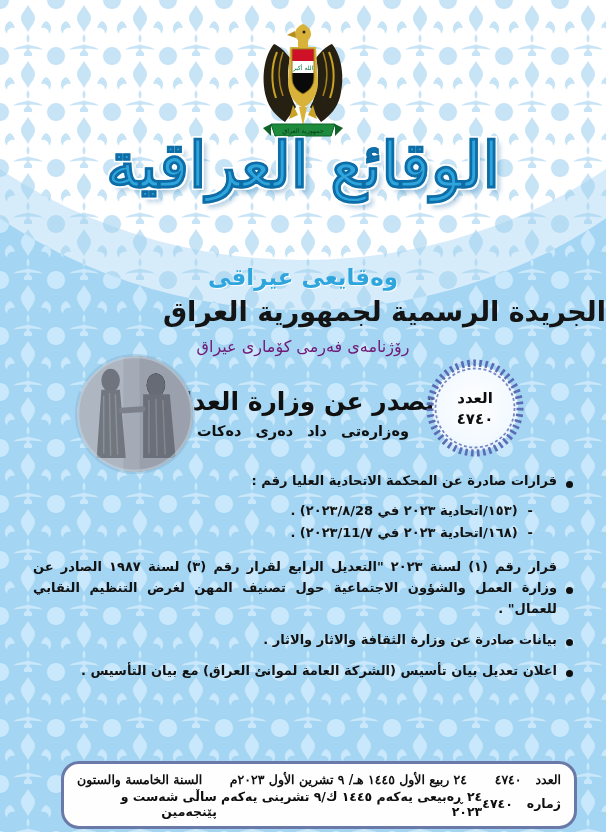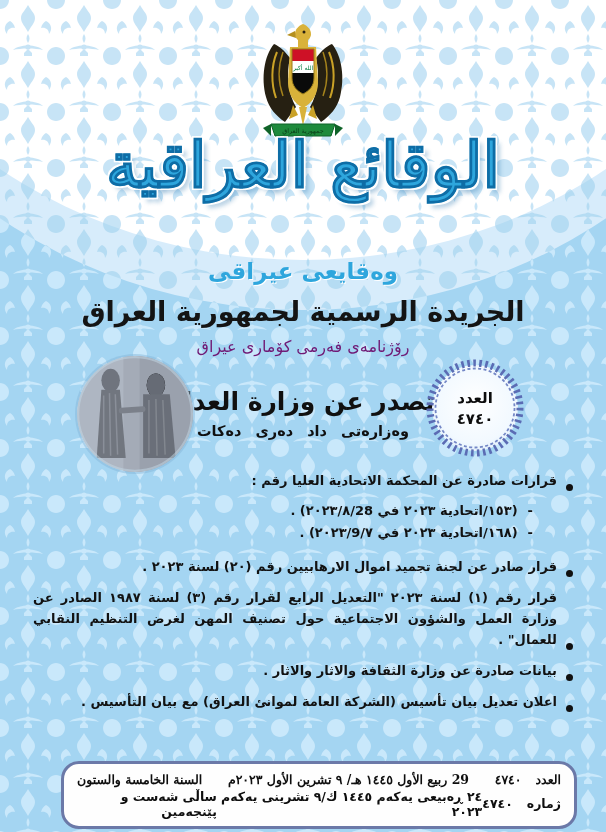--- a/index.html
+++ b/index.html
@@ -15,26 +15,26 @@
   .main-title{
     top:128px;left:0;right:0;text-align:center;
     font-family:"DejaVu Serif","Liberation Serif",serif;
     font-size:63px;font-weight:700;color:#2ea6dd;letter-spacing:1px;
     -webkit-text-stroke:0.8px #0e6da6;
     text-shadow:2px 2px 0 #ffffff,-2px -2px 0 #ffffff,-2px 2px 0 #ffffff,2px -2px 0 #ffffff,
                 5px 5px 4px rgba(30,110,170,.30);
     white-space:nowrap;
   }
   .kurdish-title{
-    top:258px;left:0;right:0;text-align:center;
+    top:264px;left:0;right:0;text-align:center;
     font-size:23px;font-weight:700;color:#2ea6dd;
     text-shadow:1px 1px 0 #ffffff;
   }
   .subtitle-ar{
-    top:296px;left:0;right:0;text-align:center;
+    top:296px;left:0;right:0;text-align:right;
     font-size:27px;font-weight:700;color:#141414;white-space:nowrap;
   }
   .subtitle-ku{
     top:337px;left:0;right:0;text-align:center;
     font-size:16px;font-weight:500;color:#701a75;white-space:nowrap;
   }
   .issuer-ar{
     top:387px;left:0;right:0;text-align:center;
     font-size:25px;font-weight:700;color:#101010;white-space:nowrap;
   }
@@ -53,21 +53,21 @@
     position:absolute;inset:0;display:flex;flex-direction:column;align-items:center;
     justify-content:center;gap:3px;color:#0d0d0d;
   }
   .issue-label{font-size:15px;font-weight:700;}
   .issue-number{font-size:15px;font-weight:700;letter-spacing:5px;}
 
   .contents{
     top:470px;right:33px;left:33px;direction:rtl;color:#121212;
     font-size:13px;font-weight:700;
   }
-  .bullet-row{display:flex;gap:9px;align-items:flex-end;margin-bottom:10px;}
+  .bullet-row{display:flex;gap:9px;align-items:center;margin-bottom:10px;}
   .bullet-dot{flex:none;width:7px;height:7px;border-radius:50%;background:#101010;margin-top:7px;}
   .bullet-text{line-height:1.62;text-align:justify;}
   .bullet-text.nowrapline{text-align:right;}
   .sub-row{display:flex;gap:10px;margin:1px 40px 1px 0;line-height:1.6;}
   .sub-dash{font-weight:700;}
   .group-gap{margin-bottom:12px;}
 
   .footer-box{
     left:61px;top:761px;width:484px;height:56px;background:#fefefe;
     border:3px solid #6b79a8;border-radius:18px;
@@ -195,27 +195,23 @@
     <div class="bullet-row">
       <span class="bullet-dot"></span>
       <span class="bullet-text nowrapline">قرارات صادرة عن المحكمة الاتحادية العليا رقم :</span>
     </div>
     <div class="sub-row">
       <span class="sub-dash">-</span>
       <span>(١٥٣/اتحادية ٢٠٢٣ في ٢٠٢٣/٨/28) .</span>
     </div>
     <div class="sub-row group-gap">
       <span class="sub-dash">-</span>
-      <span>(١٦٨/اتحادية ٢٠٢٣ في ٢٠٢٣/9/٧) .</span>
-    </div>
-
-    <div class="bullet-row">
-      <span class="bullet-dot"></span>
-      <span class="bullet-text nowrapline">قرار صادر عن لجنة تجميد اموال الارهابيين رقم (٢٠) لسنة ٢٠٢٣ .</span>
-    </div>
+      <span>(١٦٨/اتحادية ٢٠٢٣ في ٢٠٢٣/11/٧) .</span>
+    </div>
+
 
 
     <div class="bullet-row">
       <span class="bullet-dot"></span>
       <span class="bullet-text">قرار رقم (١) لسنة ٢٠٢٣ "التعديل الرابع لقرار رقم (٣) لسنة ١٩٨٧ الصادر عن وزارة العمل والشؤون الاجتماعية حول تصنيف المهن لغرض التنظيم النقابي للعمال" .</span>
     </div>
 
     <div class="bullet-row">
       <span class="bullet-dot"></span>
       <span class="bullet-text nowrapline">بيانات صادرة عن وزارة الثقافة والاثار والاثار .</span>
@@ -227,21 +223,21 @@
     </div>
 
   </div>
 
   <div class="layer footer-box">
     <div class="footer-row fr1">
       <span class="grp">
         <span>العدد</span>
         <span>٤٧٤٠</span>
       </span>
-      <span>29 ربيع الأول ١٤٤٥ هـ/ ٩ تشرين الأول ٢٠٢٣م</span>
+      <span>٢٤ ربيع الأول ١٤٤٥ هـ/ ٩ تشرين الأول ٢٠٢٣م</span>
       <span>السنة الخامسة والستون</span>
     </div>
     <div class="footer-row fr2">
       <span class="grp">
         <span>ژماره</span>
         <span>٤٧٤٠</span>
       </span>
       <span>٢٤ ڕەبیعی یەکەم ١٤٤٥ ك/٩ تشرینی یەکەم ٢٠٢٣</span>
       <span>ساڵی شەست و پێنجەمین</span>
     </div>

